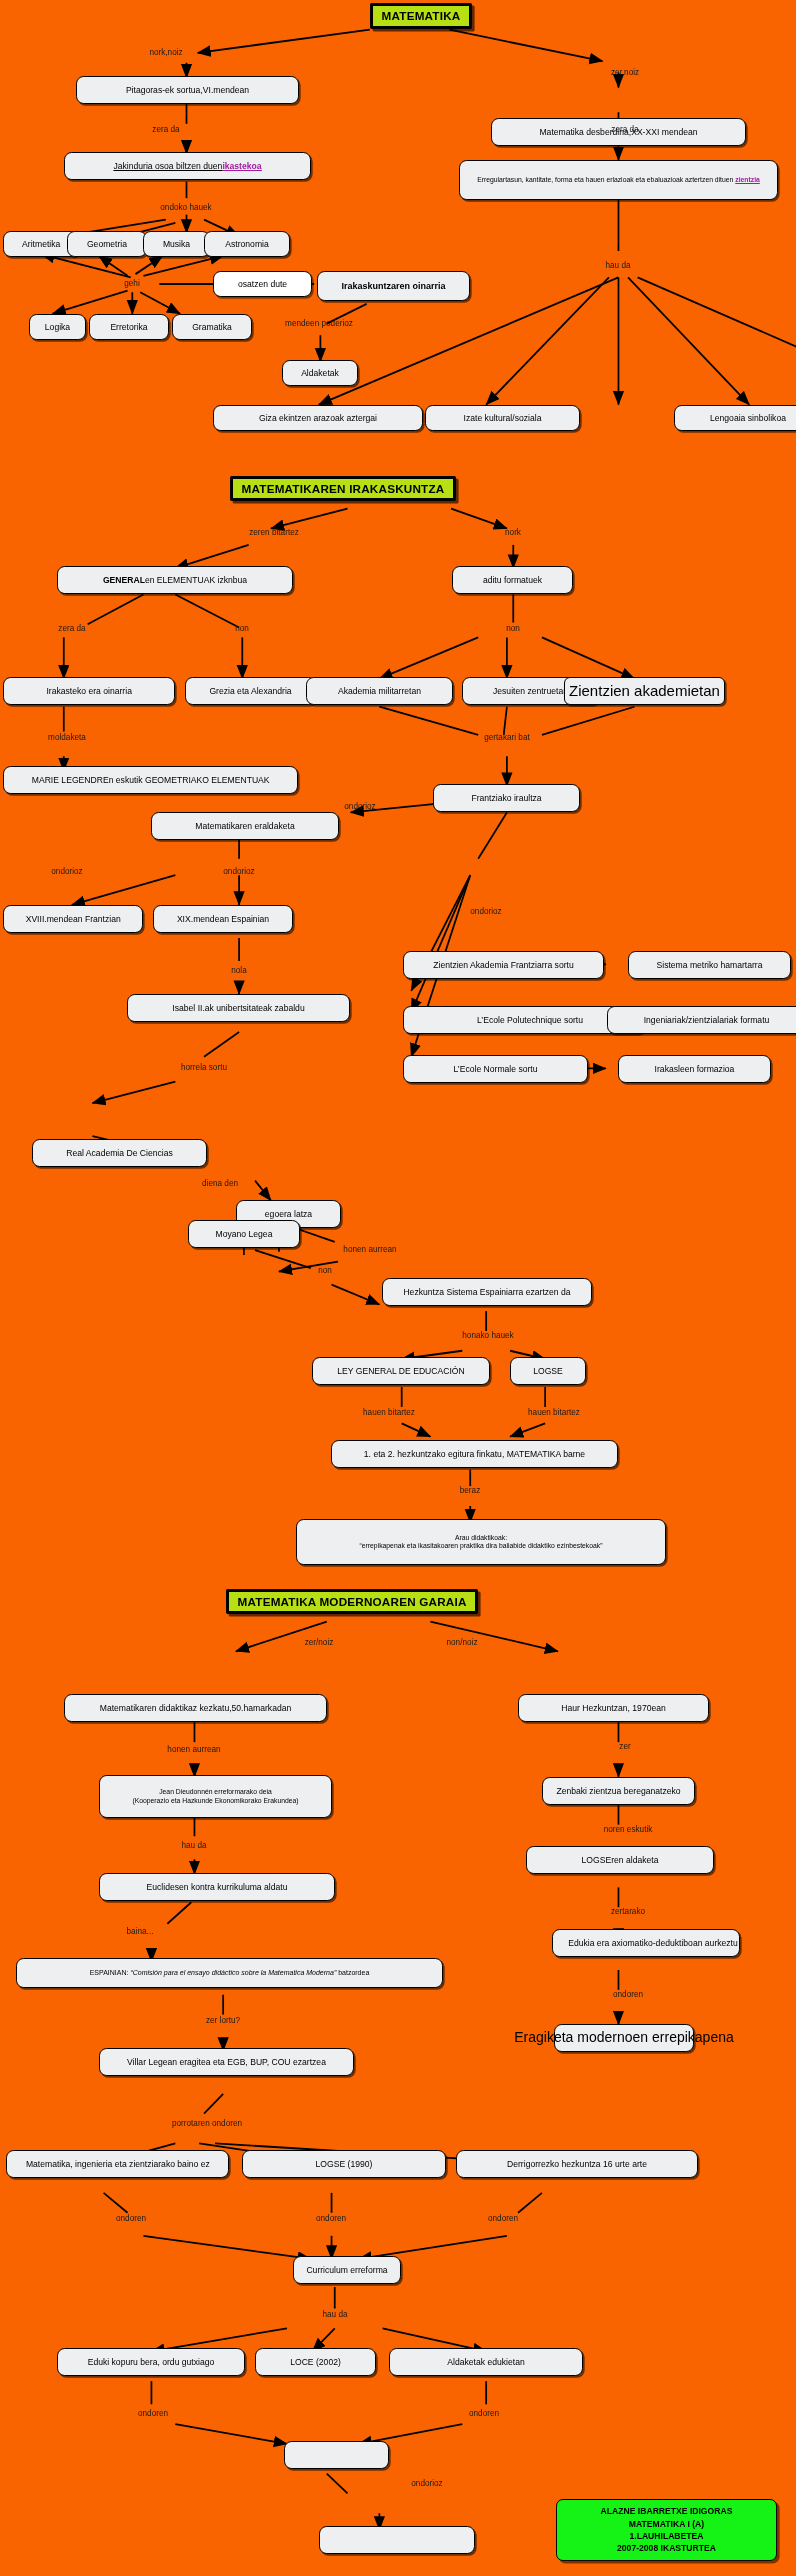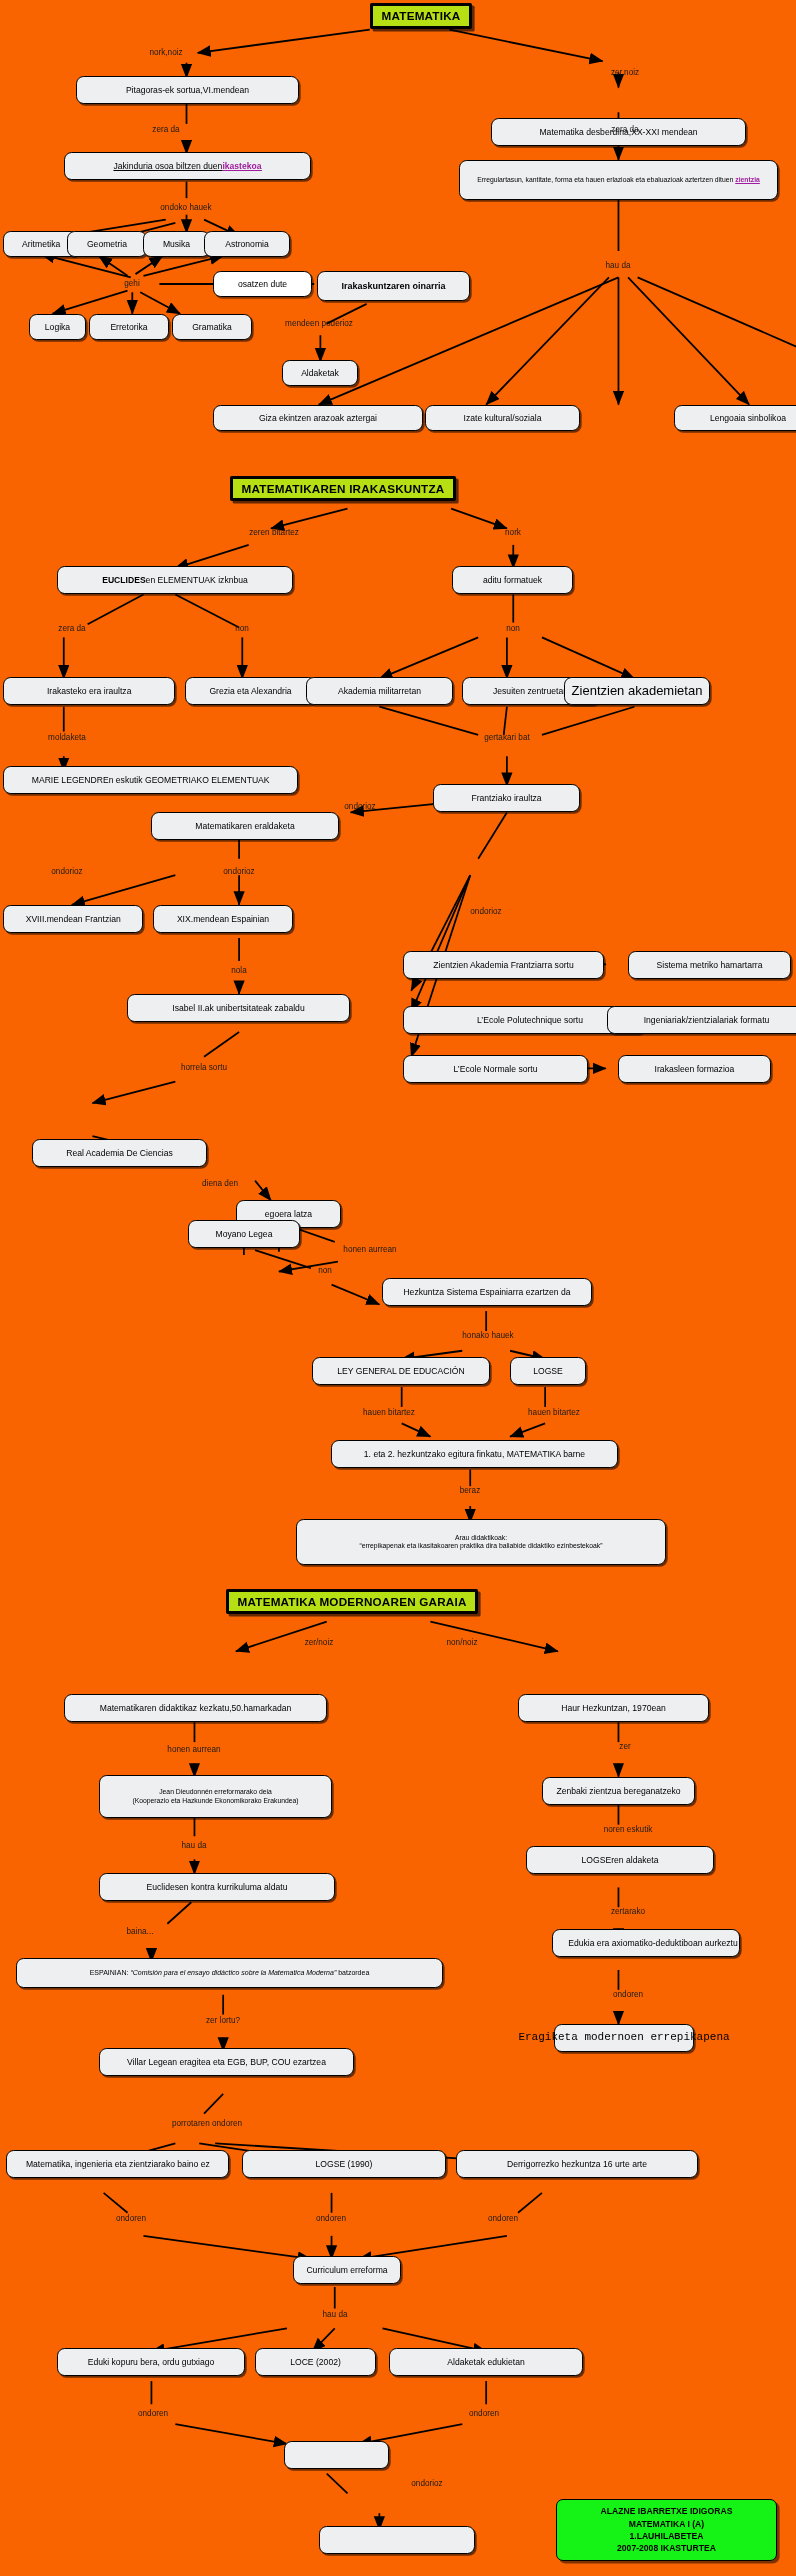--- a/index.html
+++ b/index.html
@@ -278,34 +278,34 @@
   <div class="node" style="left: 213px; top: 405px; width: 210px; height: 26.4px; font-size: 8.6px;">Giza ekintzen arazoak aztergai</div>
   <div class="node" style="left: 425px; top: 405px; width: 155px; height: 26.4px; font-size: 8.6px;">Izate kultural/soziala</div>
   <div class="node" style="left: 674px; top: 405px; width: 148px; height: 26.4px; font-size: 8.6px;">Lengoaia sinbolikoa</div>
 
   <div class="node title" style="left: 230px; top: 476px; font-size: 11.7px;">MATEMATIKAREN IRAKASKUNTZA</div>
 
   <div class="link-label" style="left: 274px; top: 533px; font-size: 8.2px;">zeren bitartez</div>
   <div class="link-label" style="left: 513px; top: 533px; font-size: 8.2px;">nork</div>
 
   <div class="node" style="left: 57px; top: 566px; width: 236px; height: 28px; font-size: 8.6px;">
-    <span><b>EUCLIDES</b><span>en ELEMENTUAK izknbua</span></span>
+    <span><b>GENERAL</b><span>en ELEMENTUAK izknbua</span></span>
   </div>
 
   <div class="node" style="left: 452px; top: 566px; width: 121px; height: 28px; font-size: 8.6px;">aditu formatuek</div>
 
   <div class="link-label" style="left: 72px; top: 629px; font-size: 8.2px;">zera da</div>
   <div class="link-label" style="left: 242px; top: 629px; font-size: 8.2px;">non</div>
   <div class="link-label" style="left: 513px; top: 629px; font-size: 8.2px;">non</div>
 
-  <div class="node" style="left: 3.2px; top: 677px; width: 172px; height: 28px; font-size: 8.6px;">Irakasteko era iraultza</div>
+  <div class="node" style="left: 3.2px; top: 677px; width: 172px; height: 28px; font-size: 8.6px;">Irakasteko era oinarria</div>
   <div class="node" style="left: 185px; top: 677px; width: 131px; height: 28px; font-size: 8.6px;">Grezia eta Alexandria</div>
   <div class="node" style="left: 306px; top: 677px; width: 147px; height: 28px; font-size: 8.6px;">Akademia militarretan</div>
   <div class="node" style="left: 462px; top: 677px; width: 137px; height: 28px; font-size: 8.6px;">Jesuiten zentruetan</div>
-  <div class="node" style="left: 564px; top: 677px; width: 146px; height: 28px; font-size: 13px;">Zientzien akademietan</div>
+  <div class="node" style="left: 564px; top: 677px; width: 161px; height: 28px; font-size: 15px; border-radius: 6px;">Zientzien akademietan</div>
 
   <div class="link-label" style="left: 67px; top: 738px; font-size: 8.2px;">moldaketa</div>
   <div class="link-label" style="left: 507px; top: 738px; font-size: 8.2px;">gertakari bat</div>
 
   <div class="node" style="left: 3.2px; top: 766px; width: 295px; height: 28px; font-size: 8.6px;">MARIE LEGENDREn eskutik GEOMETRIAKO ELEMENTUAK</div>
 
   <div class="node" style="left: 433px; top: 784px; width: 147px; height: 28px; font-size: 8.6px;">Frantziako iraultza</div>
 
   <div class="link-label" style="left: 360px; top: 807px; font-size: 8.2px;">ondorioz</div>
 
@@ -395,21 +395,21 @@
     <span><span>ESPAINIAN: </span><span class="it">“Comisión para el ensayo didáctico sobre la Matematica Moderna”</span><span> batzordea</span></span>
   </div>
 
   <div class="node" style="left: 552px; top: 1929px; width: 188px; height: 28px; font-size: 8.6px; padding-left: 20px;">Edukia era axiomatiko-deduktiboan aurkeztu</div>
 
   <div class="link-label" style="left: 223px; top: 2021px; font-size: 8.2px;">zer lortu?</div>
   <div class="link-label" style="left: 628px; top: 1995px; font-size: 8.2px;">ondoren</div>
 
   <div class="node" style="left: 99px; top: 2048px; width: 255px; height: 28px; font-size: 8.6px;">Villar Legean eragitea eta EGB, BUP, COU ezartzea</div>
 
-  <div class="node" style="left: 554px; top: 2024px; width: 140px; height: 28px; font-size: 11px; font-family: Liberation Mono, monospace;">Eragiketa modernoen errepikapena</div>
+  <div class="node" style="left: 554px; top: 2024px; width: 140px; height: 28px; font-size: 14px;">Eragiketa modernoen errepikapena</div>
 
   <div class="link-label" style="left: 207px; top: 2124px; font-size: 8.2px;">porrotaren ondoren</div>
 
   <div class="node" style="left: 6.4px; top: 2150px; width: 223px; height: 28px; font-size: 8.6px;">Matematika, ingenieria eta zientziarako baino ez</div>
   <div class="node" style="left: 242px; top: 2150px; width: 204px; height: 28px; font-size: 8.6px;">LOGSE (1990)</div>
   <div class="node" style="left: 456px; top: 2150px; width: 242px; height: 28px; font-size: 8.6px;">Derrigorrezko hezkuntza 16 urte arte</div>
 
   <div class="link-label" style="left: 131px; top: 2219px; font-size: 8.2px;">ondoren</div>
   <div class="link-label" style="left: 331px; top: 2219px; font-size: 8.2px;">ondoren</div>
   <div class="link-label" style="left: 503px; top: 2219px; font-size: 8.2px;">ondoren</div>

